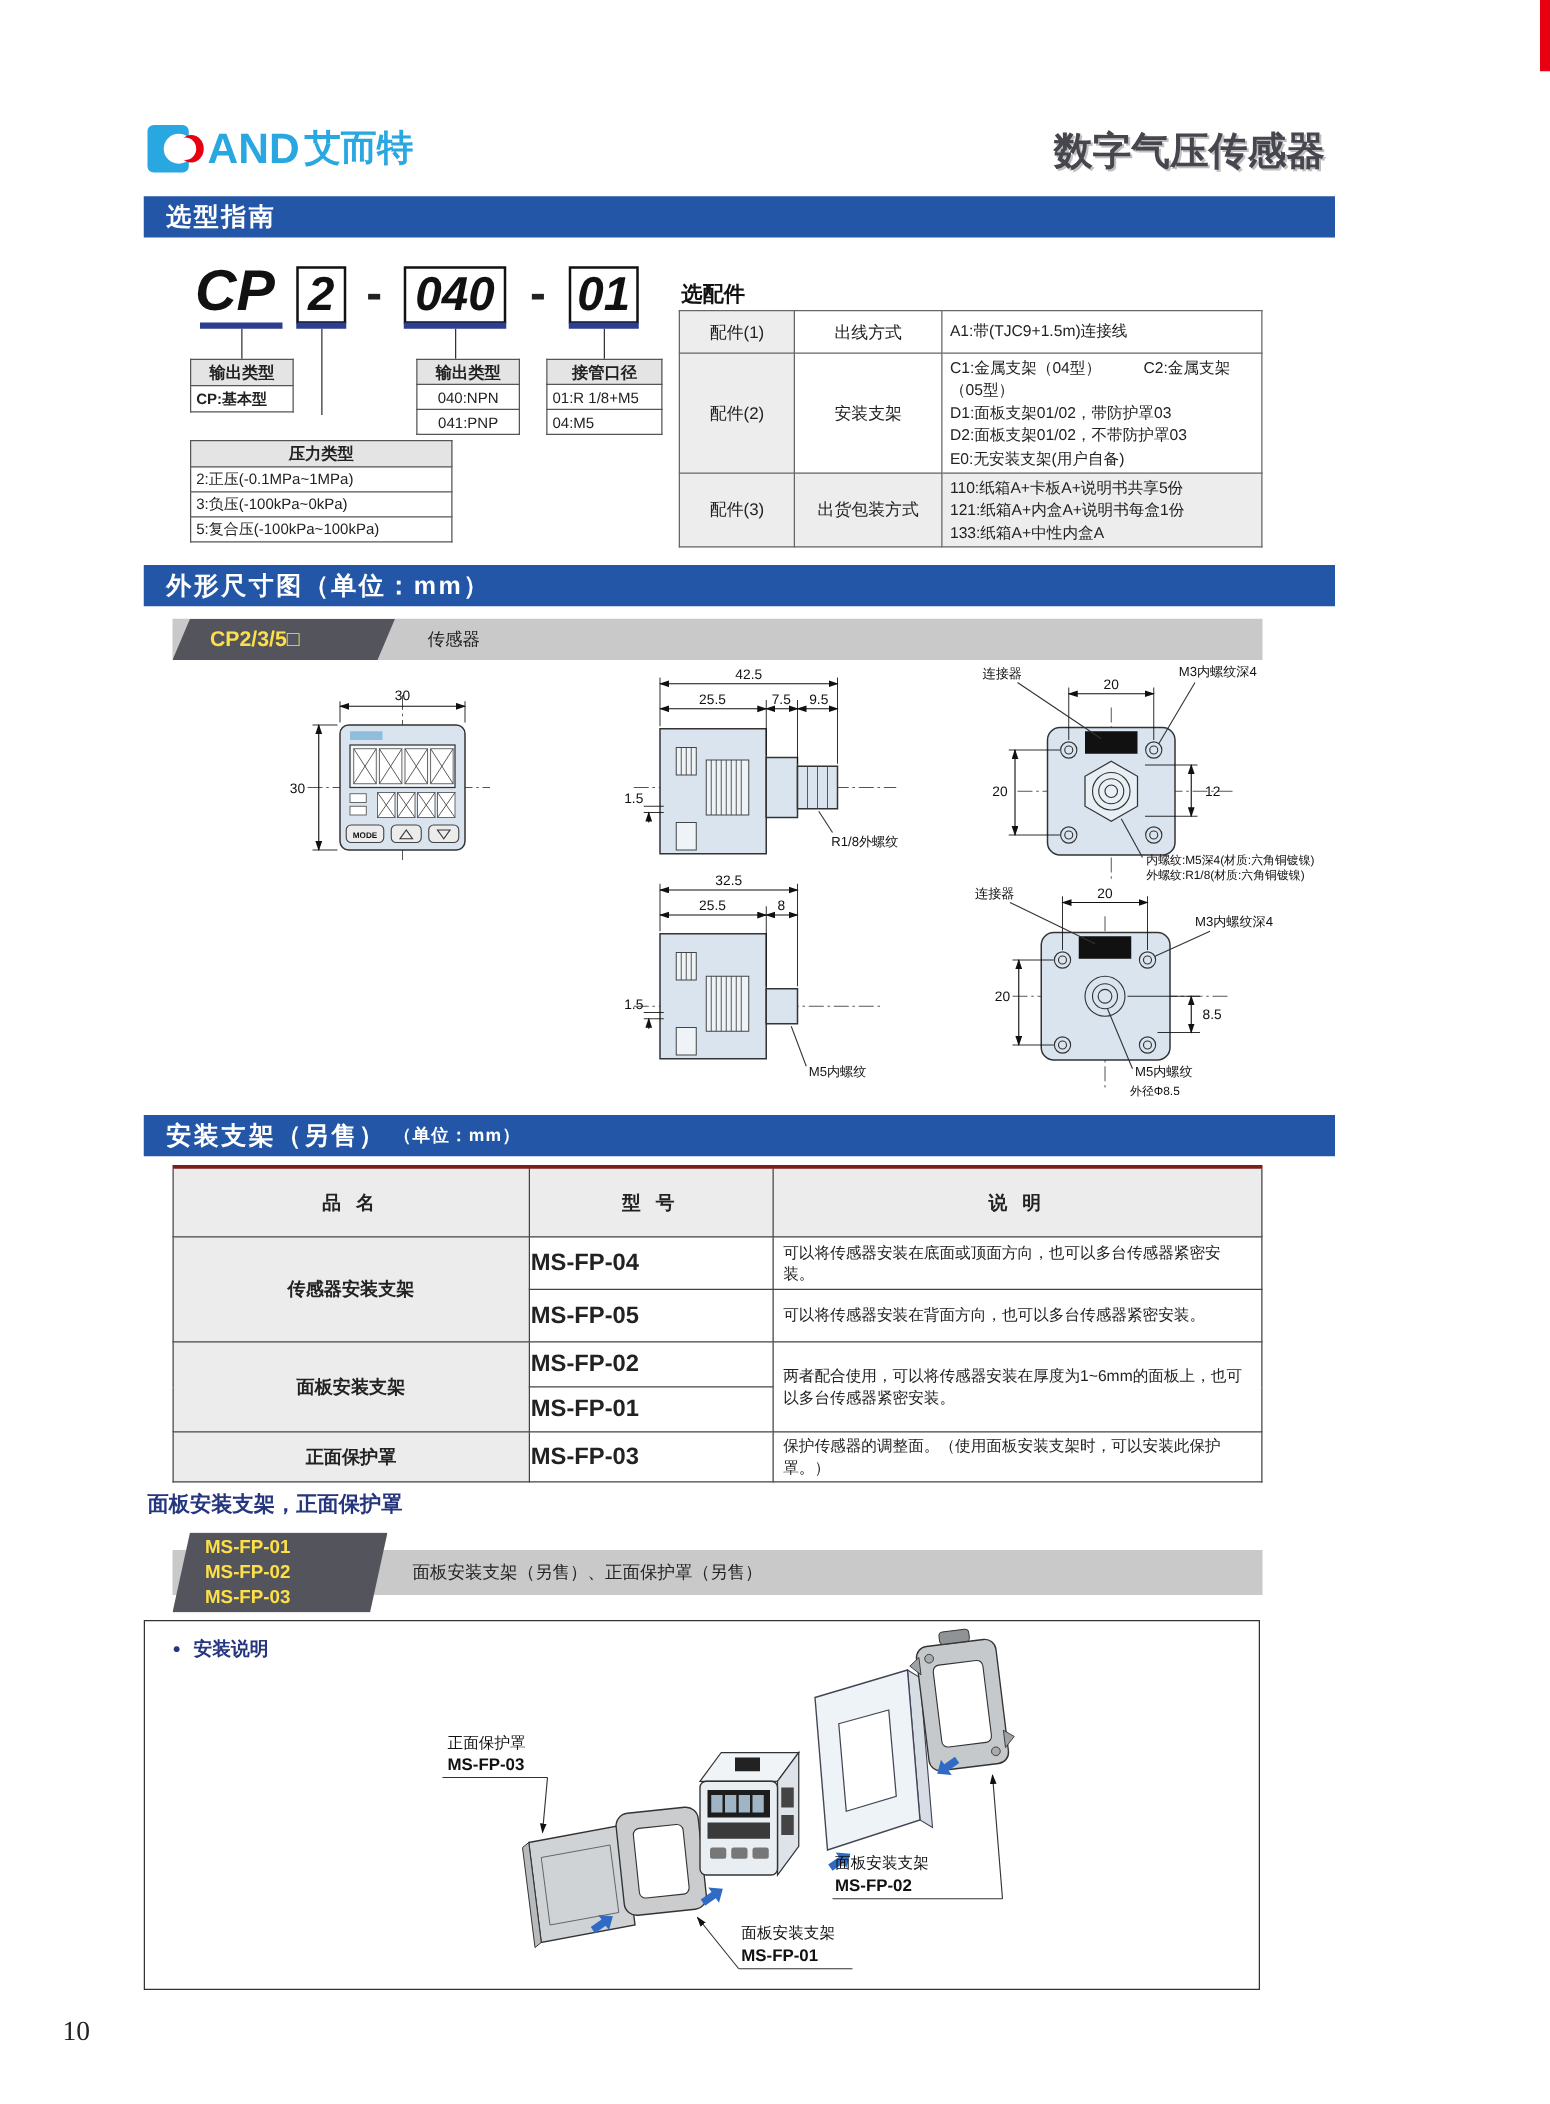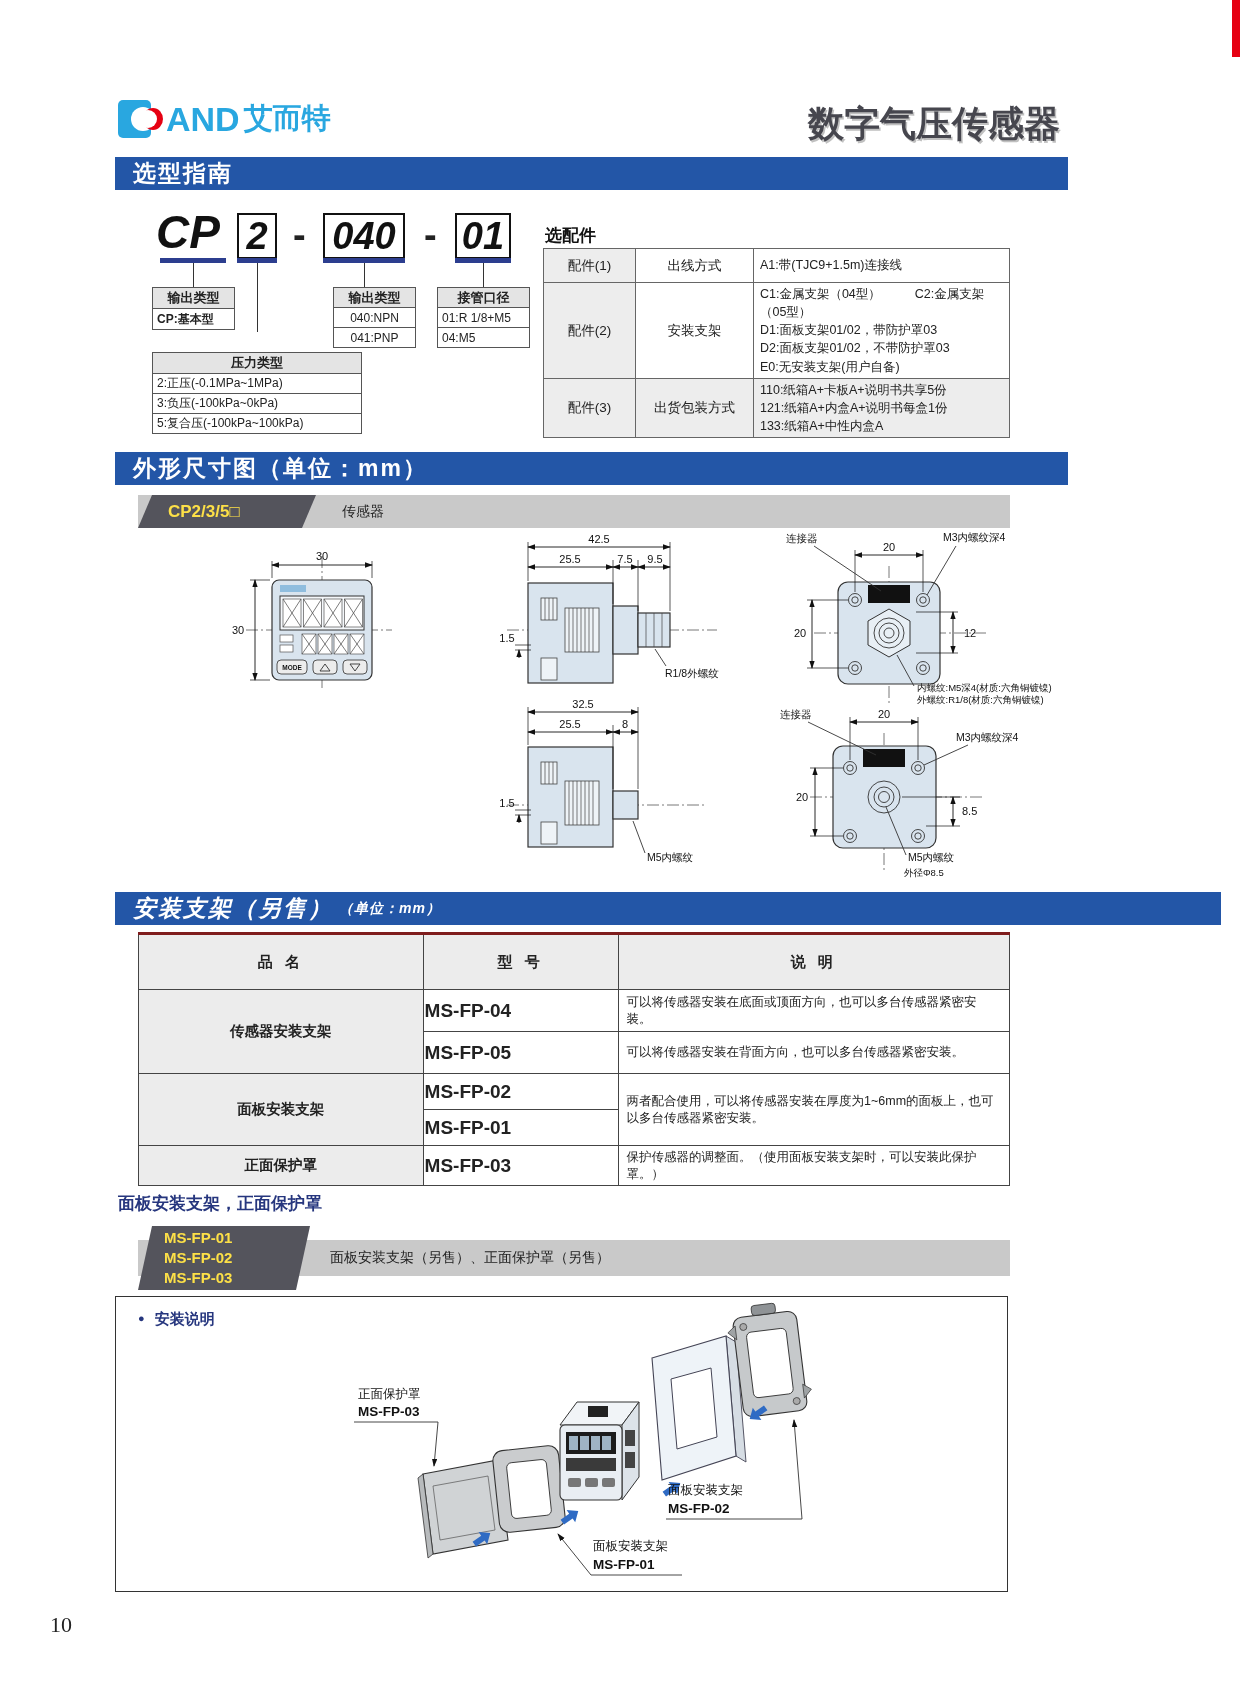--- a/index.html
+++ b/index.html
@@ -1,20 +1,20 @@
 <!DOCTYPE html>
 <html><head>
 <meta charset="utf-8">
 <style>
   html,body{margin:0;padding:0;background:#fff;}
   .page{position:relative;width:1240px;height:1683px;background:#fff;overflow:hidden;
         font-family:"Liberation Sans","DejaVu Sans",sans-serif;color:#222;}
   .abs{position:absolute;}
   .bar{background:#2356a7;color:#fff;font-weight:bold;display:flex;align-items:center;padding-left:18px;box-sizing:border-box;letter-spacing:2px;}
-  .bar .big{font-size:23px;text-align:right;}
+  .bar .big{font-size:20px;text-align:right;}
   .bar .small{font-size:14px;margin-left:6px;letter-spacing:1px;}
   .logo-blue{color:#29a7e0;}
   table{border-collapse:collapse;}
   .mini td{border:1px solid #555;font-size:12px;padding:0 4px;background:#fff;}
   .mini .hd{background:#e4e4e4;font-weight:bold;text-align:center;font-size:13px;}
   .acc td{border:1px solid #666;font-size:12.5px;padding:2px 6px;vertical-align:middle;line-height:1.45;}
   .acc .c1{background:#ededed;text-align:center;font-size:13.5px;width:87px;}
   .acc .c2{text-align:center;font-size:13.5px;width:116px;}
   .acc .c3{width:264px;}
   .acc tr.gray td{background:#ededed;}
@@ -53,21 +53,21 @@
   <div class="abs" style="left:118px;top:98px;height:42px;display:flex;align-items:center;">
     <span style="position:relative;width:46px;height:38px;display:inline-block;">
       <span style="position:absolute;left:0;top:0;width:33px;height:38px;background:#29a7e0;border-radius:5px;"></span>
       <span style="position:absolute;left:13px;top:7px;width:24px;height:24px;background:#fff;border-radius:50%;"></span>
       <span style="position:absolute;left:25px;top:8px;width:20px;height:22px;background:#e60012;border-radius:50%;"></span>
       <span style="position:absolute;left:21px;top:10px;width:18px;height:18px;background:#fff;border-radius:50%;"></span>
     </span>
     <span class="logo-blue" style="font-size:34px;font-weight:900;margin-left:2px;">AND</span>
     <span class="logo-blue" style="font-size:29px;font-weight:bold;margin-left:4px;">艾而特</span>
   </div>
-  <div class="abs" style="left:660px;top:100px;width:400px;text-align:right;font-size:36px;font-weight:bold;color:#46464e;text-shadow:1.5px 1.5px 0 #c0c0c0;">数字气压传感器</div>
+  <div class="abs" style="left:660px;top:100px;width:400px;text-align:right;font-size:31px;font-weight:bold;color:#46464e;text-shadow:1.5px 1.5px 0 #c0c0c0;">数字气压传感器</div>
 
   <div class="abs bar" style="left:115px;top:157px;width:953px;height:33px;">
     <span class="big">选型指南</span>
   </div>
 
   <div class="abs" style="left:156px;top:205px;font-size:46px;font-weight:bold;font-style:italic;color:#111;">CP</div>
   <div class="model-box" style="left:237px;top:213px;width:40px;height:46px;">2</div>
   <div class="abs" style="left:293px;top:214px;font-size:38px;font-weight:bold;">-</div>
   <div class="model-box" style="left:323px;top:213px;width:82px;height:46px;">040</div>
   <div class="abs" style="left:424px;top:214px;font-size:38px;font-weight:bold;">-</div>
@@ -409,21 +409,21 @@
     <text class="d" x="222" y="120">8.5</text>
     <line class="ldr" x1="68" y1="27" x2="136" y2="60"></line>
     <text class="lbl" x="40" y="23">连接器</text>
     <line class="ldr" x1="228" y1="50" x2="184" y2="70"></line>
     <text class="lbl" x="216" y="46">M3内螺纹深4</text>
     <line class="ldr" x1="146" y1="112" x2="166" y2="160"></line>
     <text class="lbl" x="168" y="166">M5内螺纹</text>
     <text class="note" x="164" y="181">外径Φ8.5</text>
   </svg>
 
-  <div class="abs bar" style="left:115px;top:892px;width:1106px;height:33px;font-style:italic;">
+  <div class="abs bar" style="left:115px;top:892px;width:953px;height:33px;">
     <span class="big">安装支架（另售）</span>
     <span class="small">（单位：mm）</span>
   </div>
 
   <table class="btable abs" style="left:138px;top:932px;width:872px;">
     <tbody>
         <tr class="hrow" style="height:56px;">
       <td>品 名</td>
       <td>型 号</td>
       <td>说 明</td>

